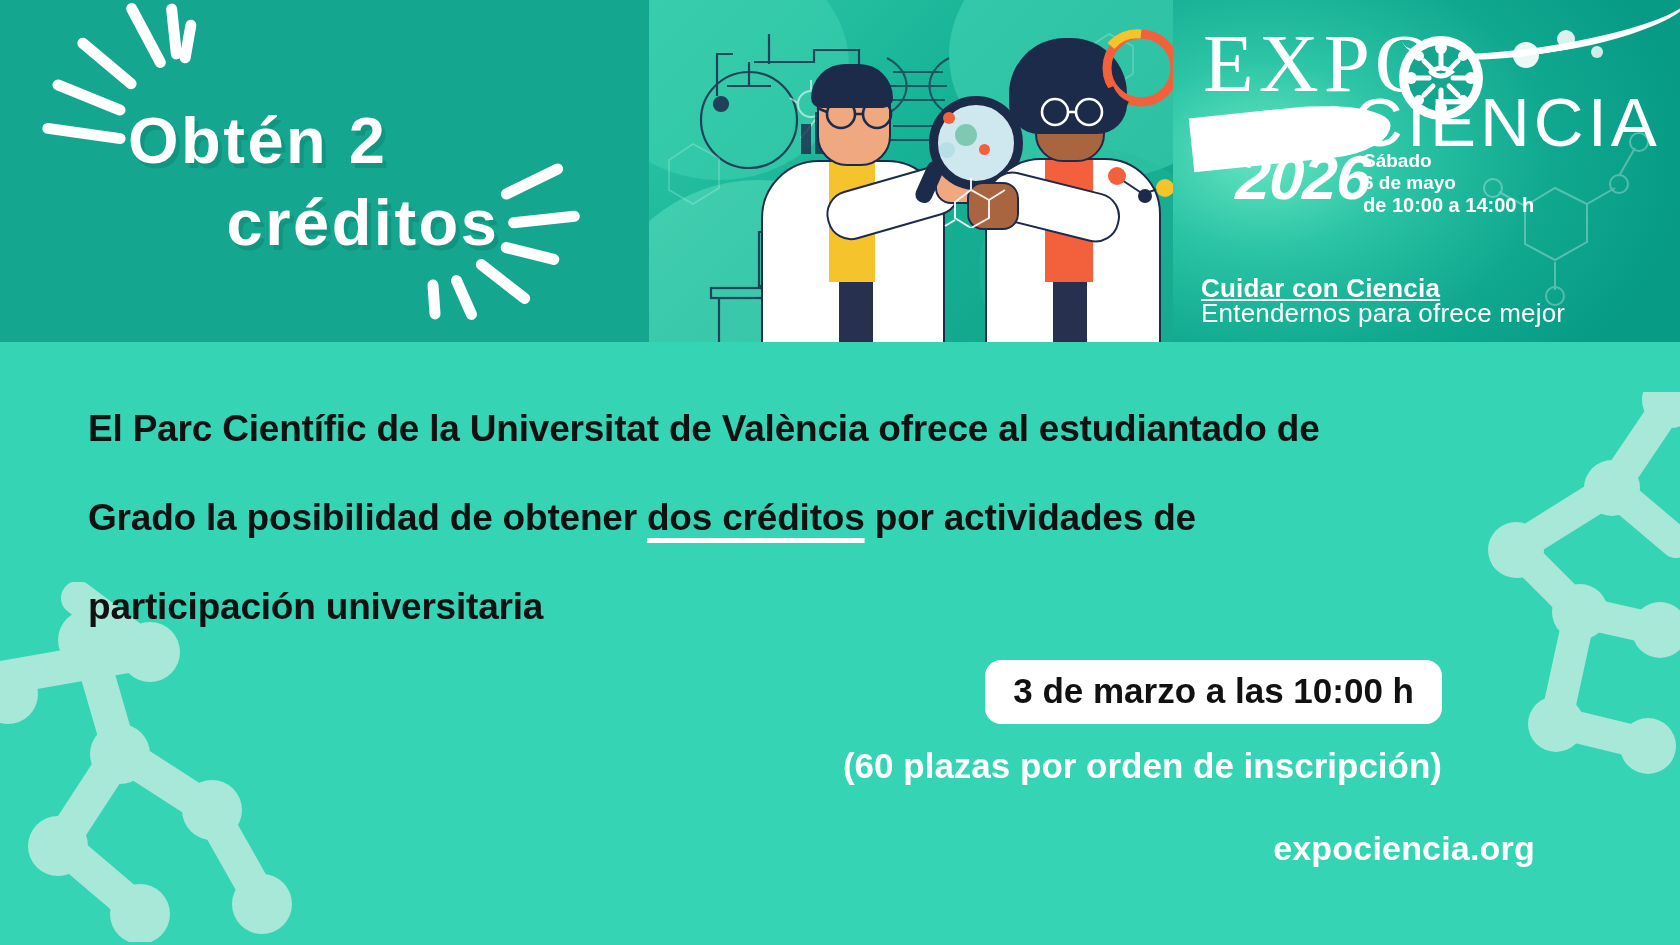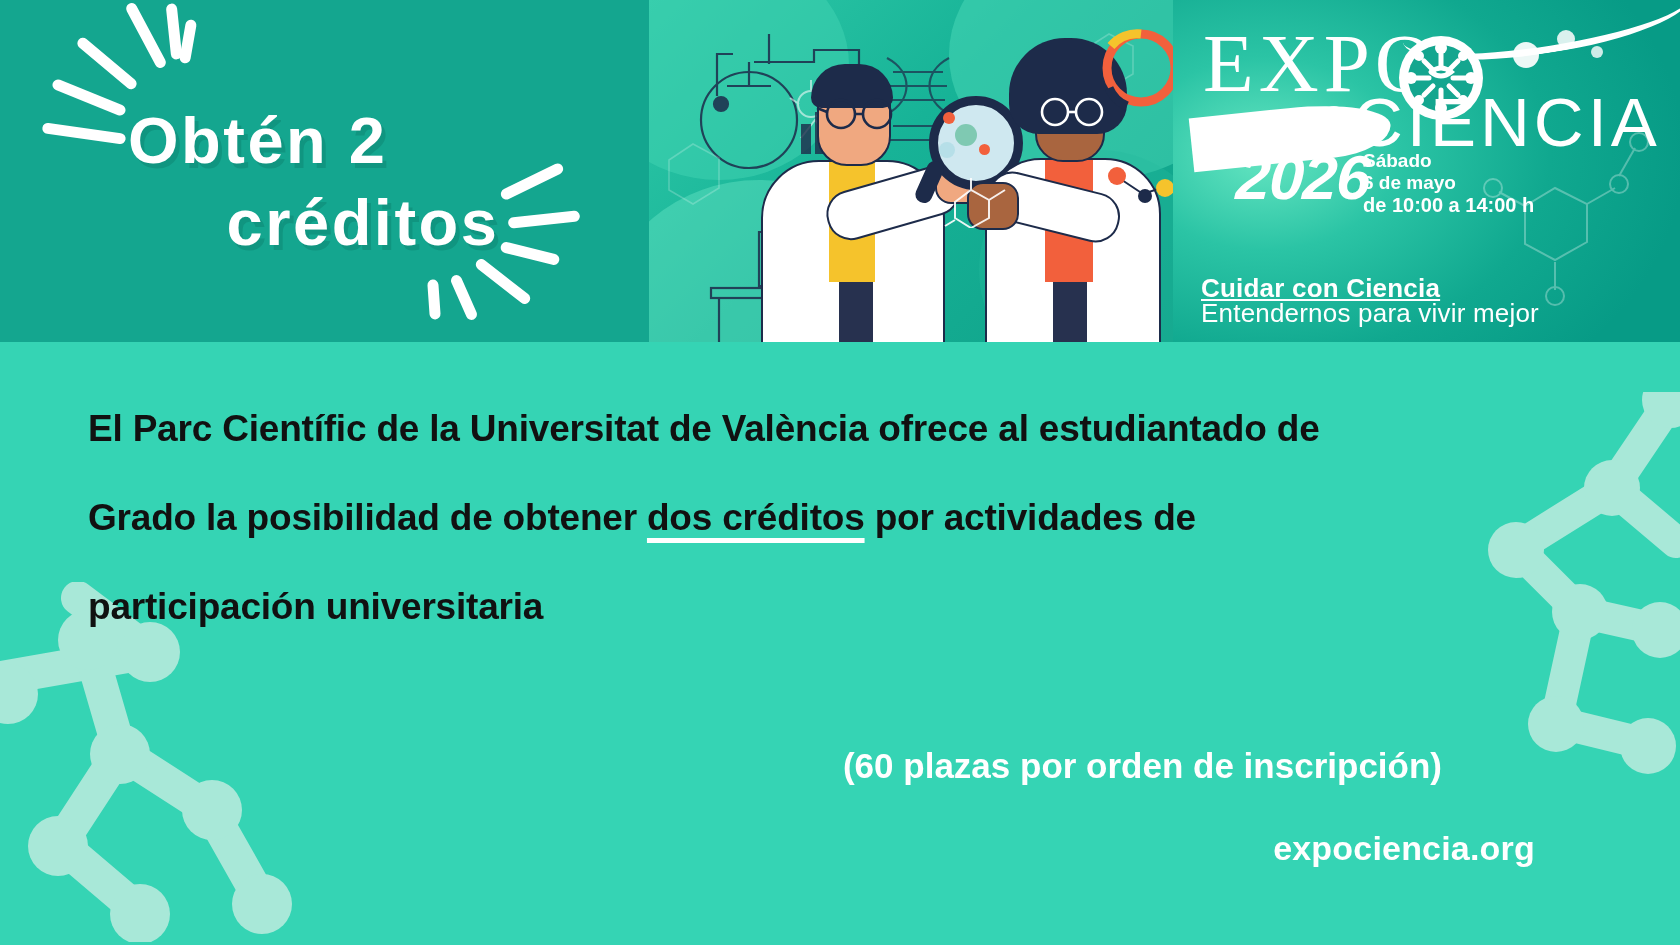--- a/index.html
+++ b/index.html
@@ -249,21 +249,21 @@
       <div class="logo-ciencia">CIENCIA</div>
 
       <div class="logo-year">2026</div>
       <div class="logo-date">
         <div>Sábado</div>
         <div>6 de mayo</div>
         <div class="small">de 10:00 a 14:00 h</div>
       </div>
 
       <div class="tagline1">Cuidar con Ciencia</div>
-      <div class="tagline2">Entendernos para vivir mejor</div>
+      <div class="tagline2">Entendernos para ofrece mejor</div>
     </div>
   </div>
 
   <div class="body-area">
 
     <svg width="430" height="360" style="position:absolute;left:0;top:240px;">
       <g stroke="#a8e8d8" stroke-width="34" stroke-linecap="round" fill="none">
         <path d="M-10 98 L150 70"></path>
         <path d="M88 60 L120 170"></path>
         <path d="M120 170 L60 262"></path>
@@ -302,17 +302,18 @@
         <circle cx="200" cy="238" r="28"></circle>
           <circle cx="96" cy="332" r="28"></circle>
         <circle cx="188" cy="354" r="28"></circle>
       </g>
     </svg>
 
     <div class="para">
       <span>El Parc Científic de la Universitat de València ofrece al estudiantado de Grado la posibilidad de obtener </span><span class="hl">dos créditos</span><span> por actividades de participación universitaria</span>
     </div>
 
+    <div class="plazo-pill">3 de marzo a las 10:00 h</div>
     <div class="plazas">(60 plazas por orden de inscripción)</div>
     <div class="weburl">expociencia.org</div>
   </div>
 
 </div>
 
 </body></html>

